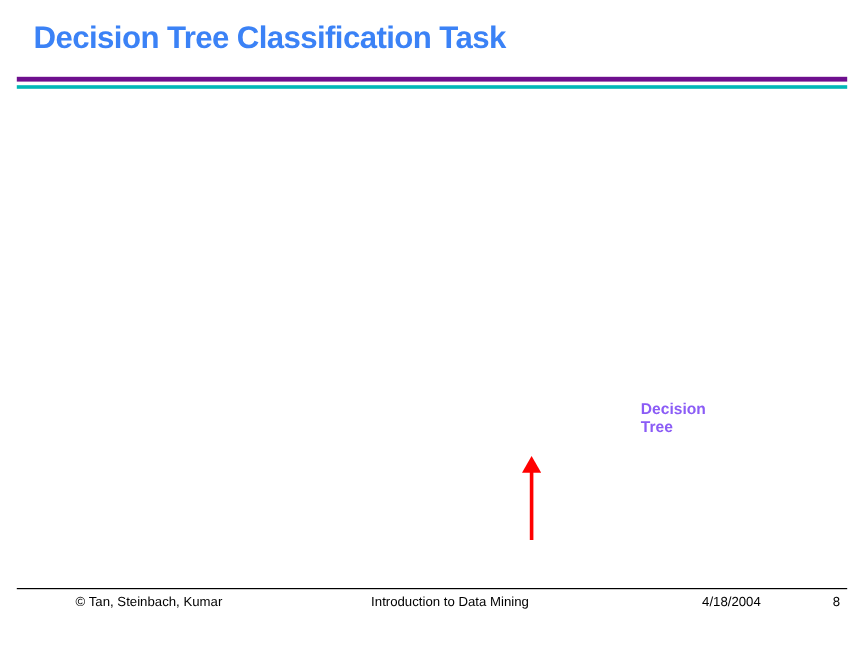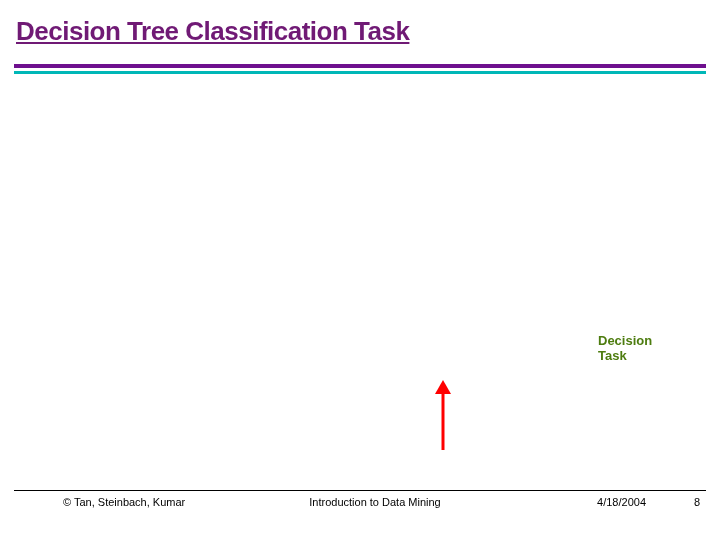--- a/index.html
+++ b/index.html
@@ -7,50 +7,49 @@
     width: 720px;
     height: 540px;
     background: #ffffff;
     font-family: Verdana, Arial, sans-serif;
     position: relative;
     overflow: hidden;
   }
   .slide-title {
     position: absolute;
     top: 16px;
-    left: 16px;
+    left: 28px;
     font-size: 26px;
     font-weight: bold;
-    color: #701a75;
+    color: #3b82f6;
     letter-spacing: -0.5px;
-    text-decoration: underline;
   }
   .rule-top {
     position: absolute;
     top: 64px;
     left: 14px;
     width: 692px;
     height: 4px;
     background: #6e0f8e;
   }
   .rule-bottom {
     position: absolute;
     top: 71px;
     left: 14px;
     width: 692px;
     height: 3px;
     background: #00b7b7;
   }
   .annotation {
     position: absolute;
     top: 334px;
-    left: 598px;
+    left: 534px;
     font-size: 13px;
     font-weight: bold;
-    color: #4d7c0f;
+    color: #8b5cf6;
     line-height: 1.15;
   }
   .arrow {
     position: absolute;
     top: 380px;
     left: 431px;
     width: 24px;
     height: 70px;
     pointer-events: none;
   }
@@ -78,40 +77,40 @@
   }
   .footer-center {
     position: absolute;
     left: 50%;
     top: 0;
     transform: translateX(-50%);
     margin-left: 15px;
   }
   .footer-date {
     position: absolute;
-    right: 60px;
+    right: 72px;
     top: 0;
   }
   .footer-page {
     position: absolute;
     right: 6px;
     top: 0;
   }
 </style>
 </head>
 <body>
 
 <div class="slide-title">Decision Tree Classification Task</div>
 
 <div class="rule-top"></div>
 <div class="rule-bottom"></div>
 
 <div class="annotation">
   <span>Decision</span><br>
-  <span>Task</span>
+  <span>Tree</span>
 </div>
 
 <svg class="arrow" viewBox="0 0 24 70">
   <line x1="12" y1="70" x2="12" y2="8" stroke="#ff0000" stroke-width="3"></line>
   <polygon points="12,0 4,14 20,14" fill="#ff0000"></polygon>
 </svg>
 
 <div class="footer-rule"></div>
 
 <div class="footer">

